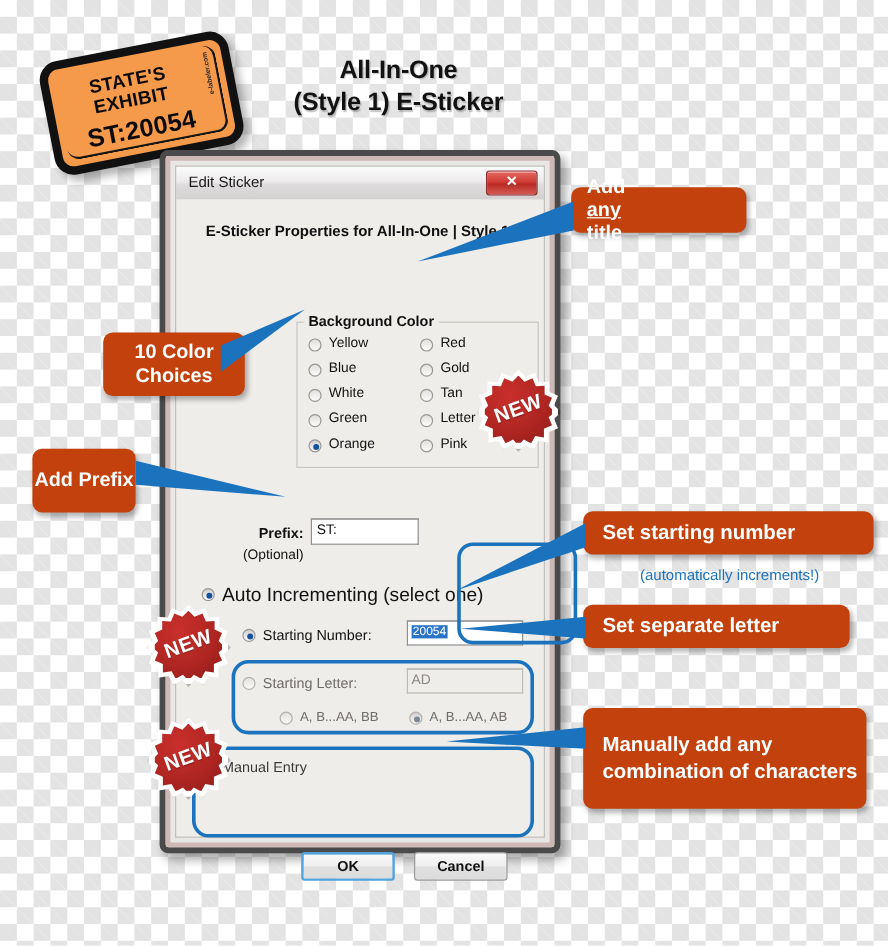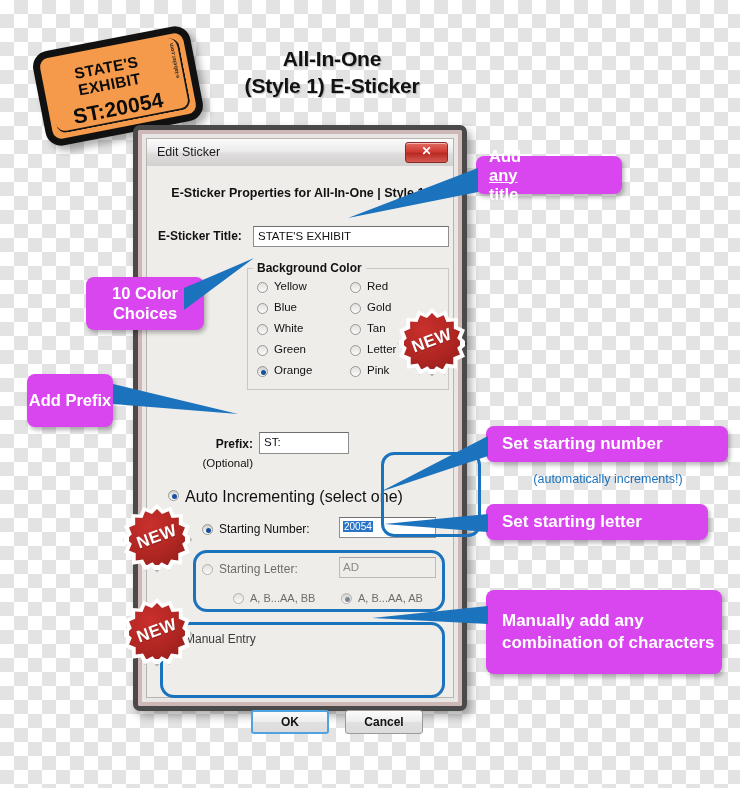--- a/index.html
+++ b/index.html
@@ -185,21 +185,21 @@
     border-radius:3px;box-sizing:border-box;
     background:linear-gradient(180deg,#fbfbfb 0%,#ededed 48%,#e0e0e0 52%,#dcdcdc 100%);
     border:1px solid #9d9996;
     font-size:12px;color:#111;text-align:center;line-height:22px;font-weight:bold;
   }
   #ok-btn{left:104px;border:2px solid #4fa3de;line-height:20px;}
   #cancel-btn{left:198px;}
 
   
   .callout{
-    position:absolute;background:#d946ef;color:#fff;border-radius:8px;
+    position:absolute;background:#c2410c;color:#fff;border-radius:8px;
     font-weight:bold;box-sizing:border-box;
     box-shadow:2px 3px 4px rgba(0,0,0,.28);
     display:flex;align-items:center;
   }
   .callout span{display:block;width:100%;}
 
   #co-title{left:476px;top:156px;width:146px;height:38px;padding-left:13px;font-size:16.5px;}
   #co-title u{text-decoration:underline;}
   #co-colors{left:66px;top:277px;width:118px;height:53px;font-size:16.5px;text-align:center;
              padding:0;line-height:1.18;justify-content:center;margin-left:20px;}
@@ -270,26 +270,20 @@
       <div class="tb-text">Edit Sticker</div>
       <div id="close-btn">
         <div class="x">✕</div>
       </div>
     </div>
 
     <div id="dlg-body">
 
       <div id="props-title">E-Sticker Properties for All-In-One | Style 1:</div>
 
-      <div id="title-row">
-        <div id="title-label">E-Sticker Title:</div>
-        <div id="title-input">
-          <span>STATE'S EXHIBIT</span>
-        </div>
-      </div>
 
       <div id="bgroup"></div>
       <div id="bgroup-legend">Background Color</div>
 
       <div class="rcol" style="left:110px;width:82px;">
         <div class="ropt">
           <span class="rd"></span>
           <span class="rl">Yellow</span>
         </div>
         <div class="ropt">
@@ -397,21 +391,21 @@
   <span>Add Prefix</span>
 </div>
 
 <div class="callout" id="co-number">
   <span>Set starting number</span>
 </div>
 
 <div id="co-auto">(automatically increments!)</div>
 
 <div class="callout" id="co-letter">
-  <span>Set starting letter</span>
+  <span>Set separate letter</span>
 </div>
 
 <div class="callout" id="co-manual">
   <span>Manually add any combination of characters</span>
 </div>
 
 <svg width="740" height="788" style="position:absolute;left:0;top:0;pointer-events:none;">
   <polygon points="478,168 478,192 348,218" fill="#1b72bd"></polygon>
   <polygon points="184,288 184,310 254,258" fill="#1b72bd"></polygon>
   <polygon points="113,384 113,404 238,414" fill="#1b72bd"></polygon>

